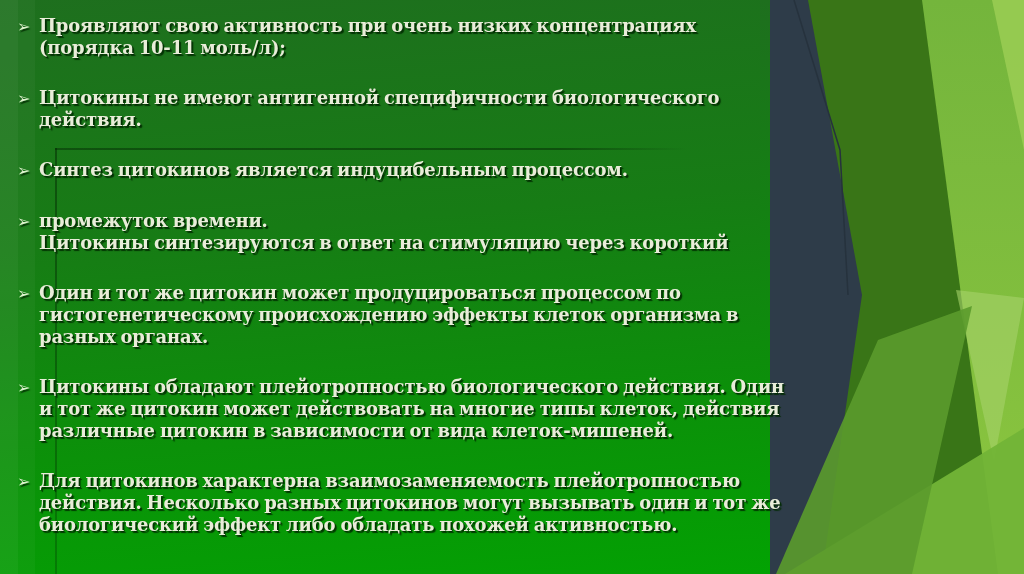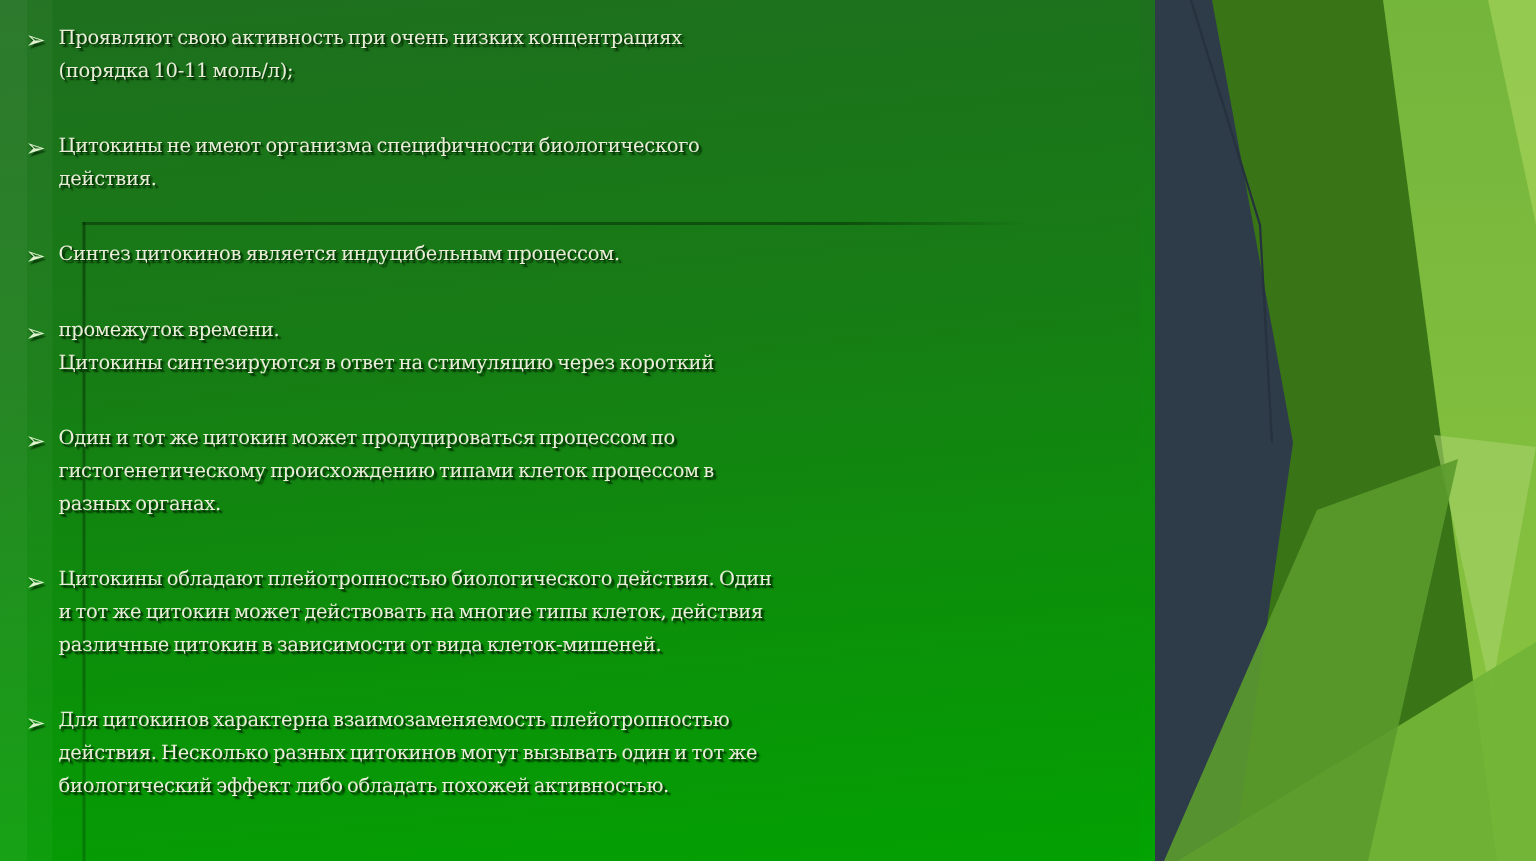--- a/index.html
+++ b/index.html
@@ -51,27 +51,28 @@
     flex: 0 0 22px;
     width: 22px;
     font-size: 16px;
     line-height: 22px;
     padding-top: 1px;
     color: #dff3cf;
     text-shadow: 1px 2px 1px rgba(0,40,0,0.8);
   }
   .bullet-text { min-width: 0; }
   .bullet-line {
-    font-size: 13px;
+    font-size: 18px;
     line-height: 22px;
     color: #e9edd9;
     white-space: nowrap;
     word-spacing: -1px;
     letter-spacing: -0.2px;
     text-shadow: 2px 2px 1px rgba(0,42,0,0.85), 1px 1px 0 rgba(0,42,0,0.55);
+    font-weight: bold;
   }
   .right-graphic {
     position: absolute; right: 0; top: 0;
     width: 264px; height: 574px;
     z-index: 1;
   }
 </style>
 </head>
 <body>
 
@@ -111,21 +112,21 @@
       <span class="bullet-marker">➢</span>
       <span class="bullet-text">
         <div class="bullet-line">Проявляют свою активность при очень низких концентрациях</div>
         <div class="bullet-line">(порядка 10-11 моль/л);</div>
       </span>
     </li>
 
     <li class="bullet-item">
       <span class="bullet-marker">➢</span>
       <span class="bullet-text">
-        <div class="bullet-line">Цитокины не имеют организма специфичности биологического</div>
+        <div class="bullet-line">Цитокины не имеют антигенной специфичности биологического</div>
         <div class="bullet-line">действия.</div>
       </span>
     </li>
 
     <li class="bullet-item">
       <span class="bullet-marker">➢</span>
       <span class="bullet-text">
         <div class="bullet-line">Синтез цитокинов является индуцибельным процессом.</div>
       </span>
     </li>
@@ -135,21 +136,21 @@
       <span class="bullet-text">
         <div class="bullet-line">промежуток времени.</div>
         <div class="bullet-line">Цитокины синтезируются в ответ на стимуляцию через короткий</div>
       </span>
     </li>
 
     <li class="bullet-item">
       <span class="bullet-marker">➢</span>
       <span class="bullet-text">
         <div class="bullet-line">Один и тот же цитокин может продуцироваться процессом по</div>
-        <div class="bullet-line">гистогенетическому происхождению типами клеток процессом в</div>
+        <div class="bullet-line">гистогенетическому происхождению эффекты клеток организма в</div>
         <div class="bullet-line">разных органах.</div>
       </span>
     </li>
 
     <li class="bullet-item">
       <span class="bullet-marker">➢</span>
       <span class="bullet-text">
         <div class="bullet-line">Цитокины обладают плейотропностью биологического действия. Один</div>
         <div class="bullet-line">и тот же цитокин может действовать на многие типы клеток, действия</div>
         <div class="bullet-line">различные цитокин в зависимости от вида клеток-мишеней.</div>

